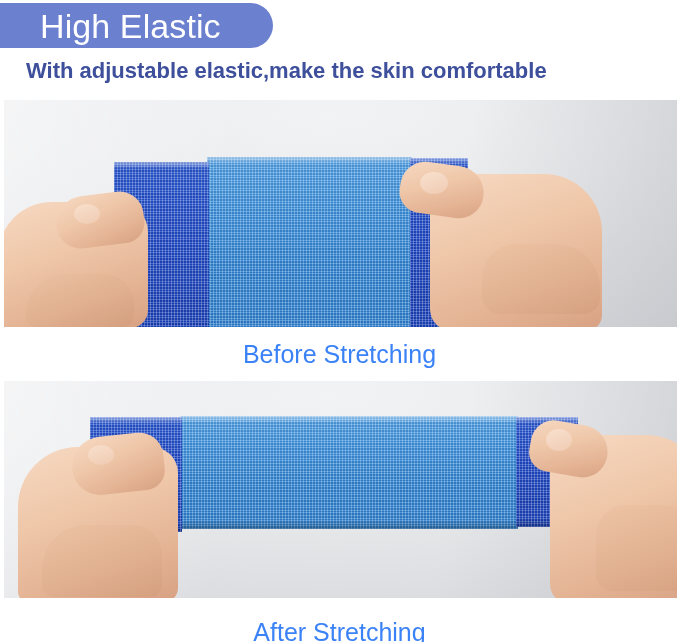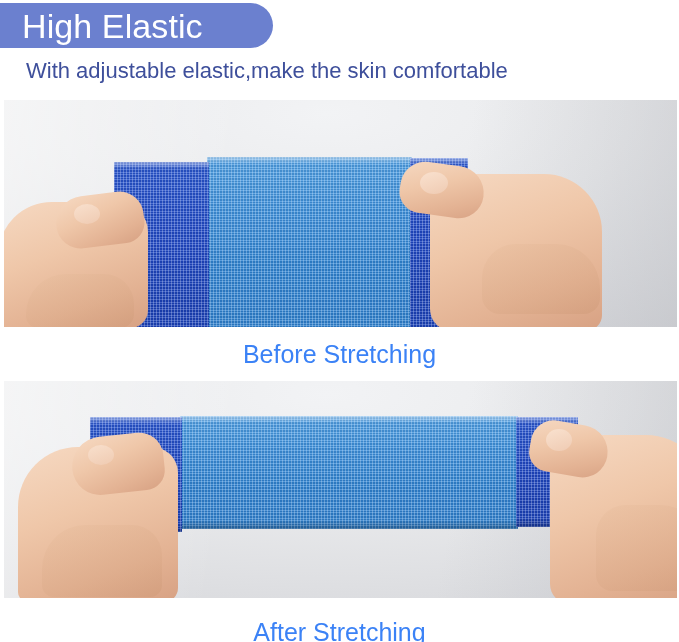--- a/index.html
+++ b/index.html
@@ -27,39 +27,39 @@
     position: absolute;
     left: 0; top: 3px;
     height: 45px;
     min-width: 273px;
     background: #6b80cf;
     border-top-right-radius: 24px;
     border-bottom-right-radius: 24px;
     display: flex;
     align-items: center;
     box-sizing: border-box;
-    padding: 0 34px 0 22px;
+    padding: 0 34px 0 40px;
   }
   .badge-text {
     color: #ffffff;
     font-size: 34px;
     line-height: 34px;
     letter-spacing: 0.1px;
     white-space: nowrap;
     font-weight: 400;
   }
   .subtitle {
     position: absolute;
     left: 26px;
     top: 58px;
     color: #3e4f9b;
     font-size: 22px;
     line-height: 26px;
     white-space: nowrap;
-    font-weight: 400;
+    font-weight: 700;
   }
 
   
   .photo {
     position: absolute;
     overflow: hidden;
     background: #e2e3e6;
   }
   #photo-before {
     left: 4px;

